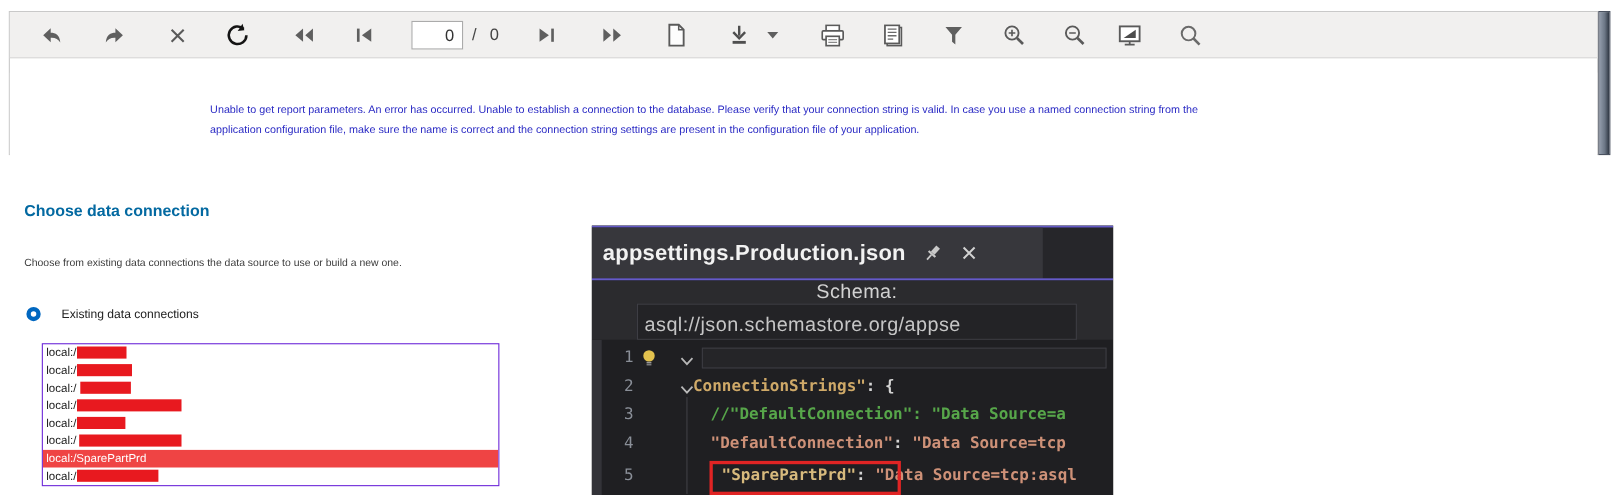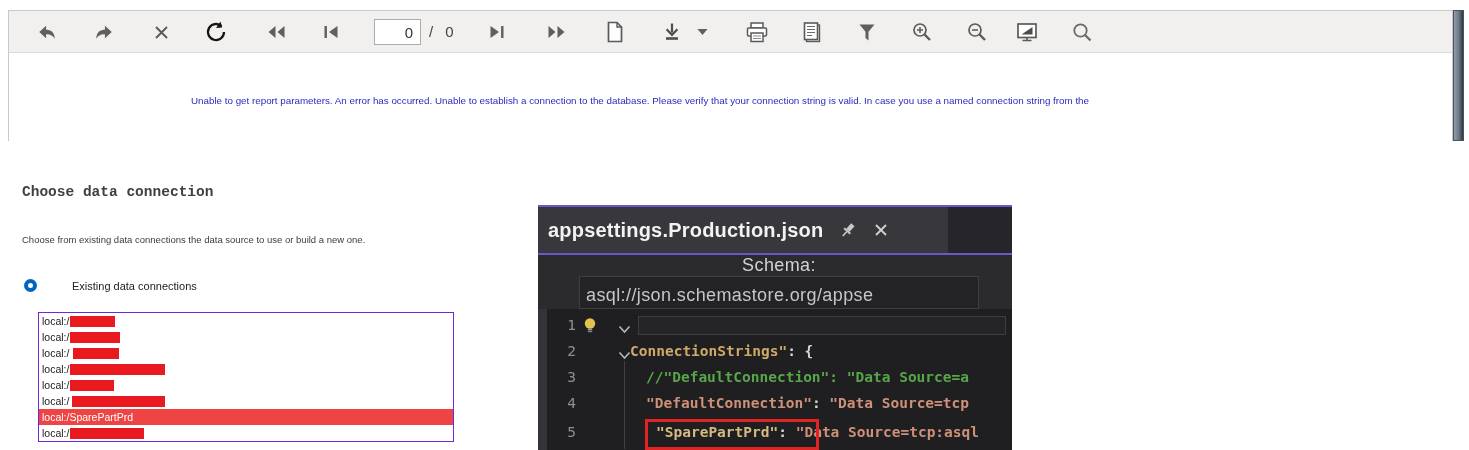--- a/index.html
+++ b/index.html
@@ -10,25 +10,25 @@
   .rv-toolbar { position:absolute; left:0; top:0; width:100%; height:42px; background:#f1f0ef; border-bottom:1px solid #d9d9d9; }
   .tb-btn { position:absolute; top:9px; width:24px; height:24px; display:flex; align-items:center; justify-content:center; cursor:pointer; background:transparent; border:none; }
   .tb-btn svg { display:block; }
   .page-input { position:absolute; left:365px; top:8px; width:47px; height:26px; border:1px solid #ababab; background:#ffffff; text-align:right; padding-right:7px; font-size:15px; color:#333; font-family:"Liberation Sans", sans-serif; }
   .page-total { position:absolute; left:420px; top:12px; font-size:15px; color:#444; letter-spacing:4px; }
   .rv-body { position:absolute; left:0; top:42px; width:100%; height:88px; background:#fff;margin-top:13px; }
   .rv-error { position:absolute; left:182px; top:26px; width:1010px; font-size:9.8px; line-height:18px; color:#2a2ac4; }
   .rv-scrollbar { position:absolute; left:1453px; top:10px; width:11px; height:131px; background:linear-gradient(to right,#939dac,#6b7685 55%,#2d3541); border:1px solid #4a5260; }
 
   
-  .wiz-title { position:absolute; left:22px; top:184px; font-size:14.5px; font-weight:bold; color:#404040;font-family:Liberation Mono, monospace; }
+  .wiz-title { position:absolute; left:22px; top:184px; font-size:14.5px; font-weight:bold; color:#0369a1; }
   .wiz-desc { position:absolute; left:22px; top:234px; font-size:9.5px; color:#3c3c3c; }
   .wiz-radio-row { position:absolute; left:24px; top:279px; display:flex; align-items:center; }
   .radio-outer { width:13px; height:13px; border-radius:50%; border:4px solid #0067c0; background:#ffffff; }
-  .radio-label { margin-left:23px; font-size:11px; color:#222;padding-left:12px; }
+  .radio-label { margin-left:7px; font-size:11px; color:#222;padding-left:12px; }
   .conn-list { position:absolute; left:38px; top:312px; width:416px; height:130px; border:1px solid #6d28d9; background:#fff; overflow:hidden; }
   .conn-row { height:16px; line-height:16px; font-size:10.5px; color:#1a1a1a; padding-left:3px; white-space:nowrap; cursor:default; }
   .conn-row .bar { display:inline-block; height:11px; background:#e8191f; vertical-align:middle; margin-left:1px; margin-top:-2px; }
   .conn-row.sel { background:#ef4444; color:#ffffff; }
   .bw45 { width:45px; } .bw50 { width:50px; } .bw46 { width:46px; } .bw95 { width:95px; } .bw44 { width:44px; } .bw93 { width:93px; } .bw74 { width:74px; }
 
   
   .editor { position:absolute; left:538px; top:205px; width:474px; height:245px; background:#1f1f22; overflow:hidden; }
   .ed-accent-top { position:absolute; left:0; top:0; width:100%; height:2px; background:#655bc8; }
   .ed-tabbar { position:absolute; left:0; top:2px; width:100%; height:46px; background:#26262a; }
@@ -170,20 +170,21 @@
     <button class="tb-btn" style="left:1061px">
       <svg width="20" height="20" viewBox="0 0 20 20">
           <circle cx="8.5" cy="8.5" r="6.2" fill="none" stroke="#6a6a6a" stroke-width="1.8"></circle>
           <path d="M13 13 L18.5 18.5" stroke="#6a6a6a" stroke-width="2.3"></path>
         </svg>
     </button>
   </div>
   <div class="rv-body">
     <div class="rv-error">
       <div>Unable to get report parameters. An error has occurred. Unable to establish a connection to the database. Please verify that your connection string is valid. In case you use a named connection string from the</div>
+      <div>application configuration file, make sure the name is correct and the connection string settings are present in the configuration file of your application.</div>
     </div>
   </div>
 </div>
 <div class="rv-scrollbar"></div>
 
 <div class="wiz-title">Choose data connection</div>
 <div class="wiz-desc">Choose from existing data connections the data source to use or build a new one.</div>
 <div class="wiz-radio-row">
   <span class="radio-outer"></span>
   <span class="radio-label">Existing data connections</span>

